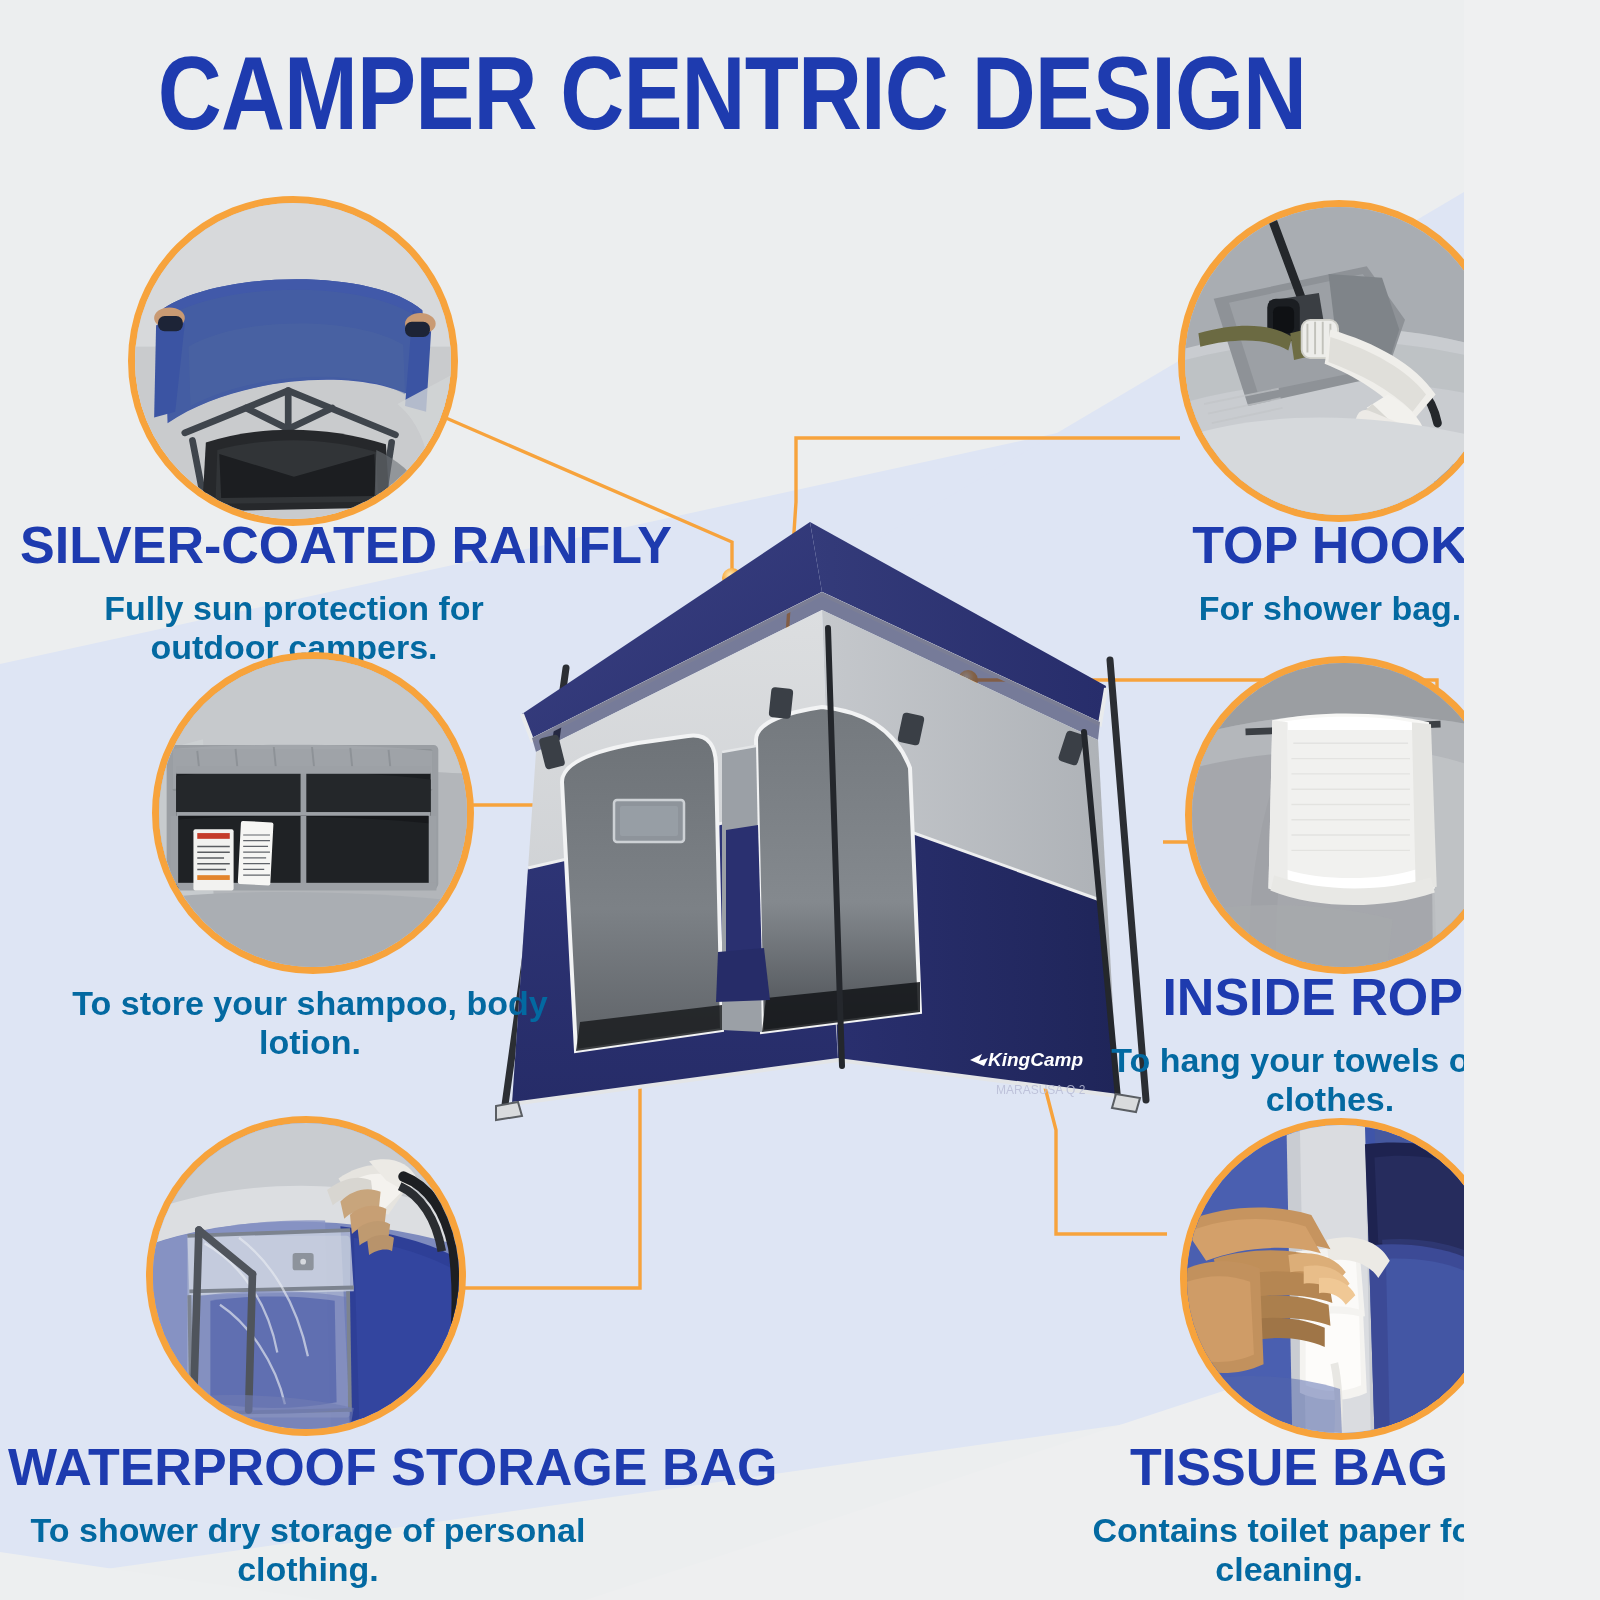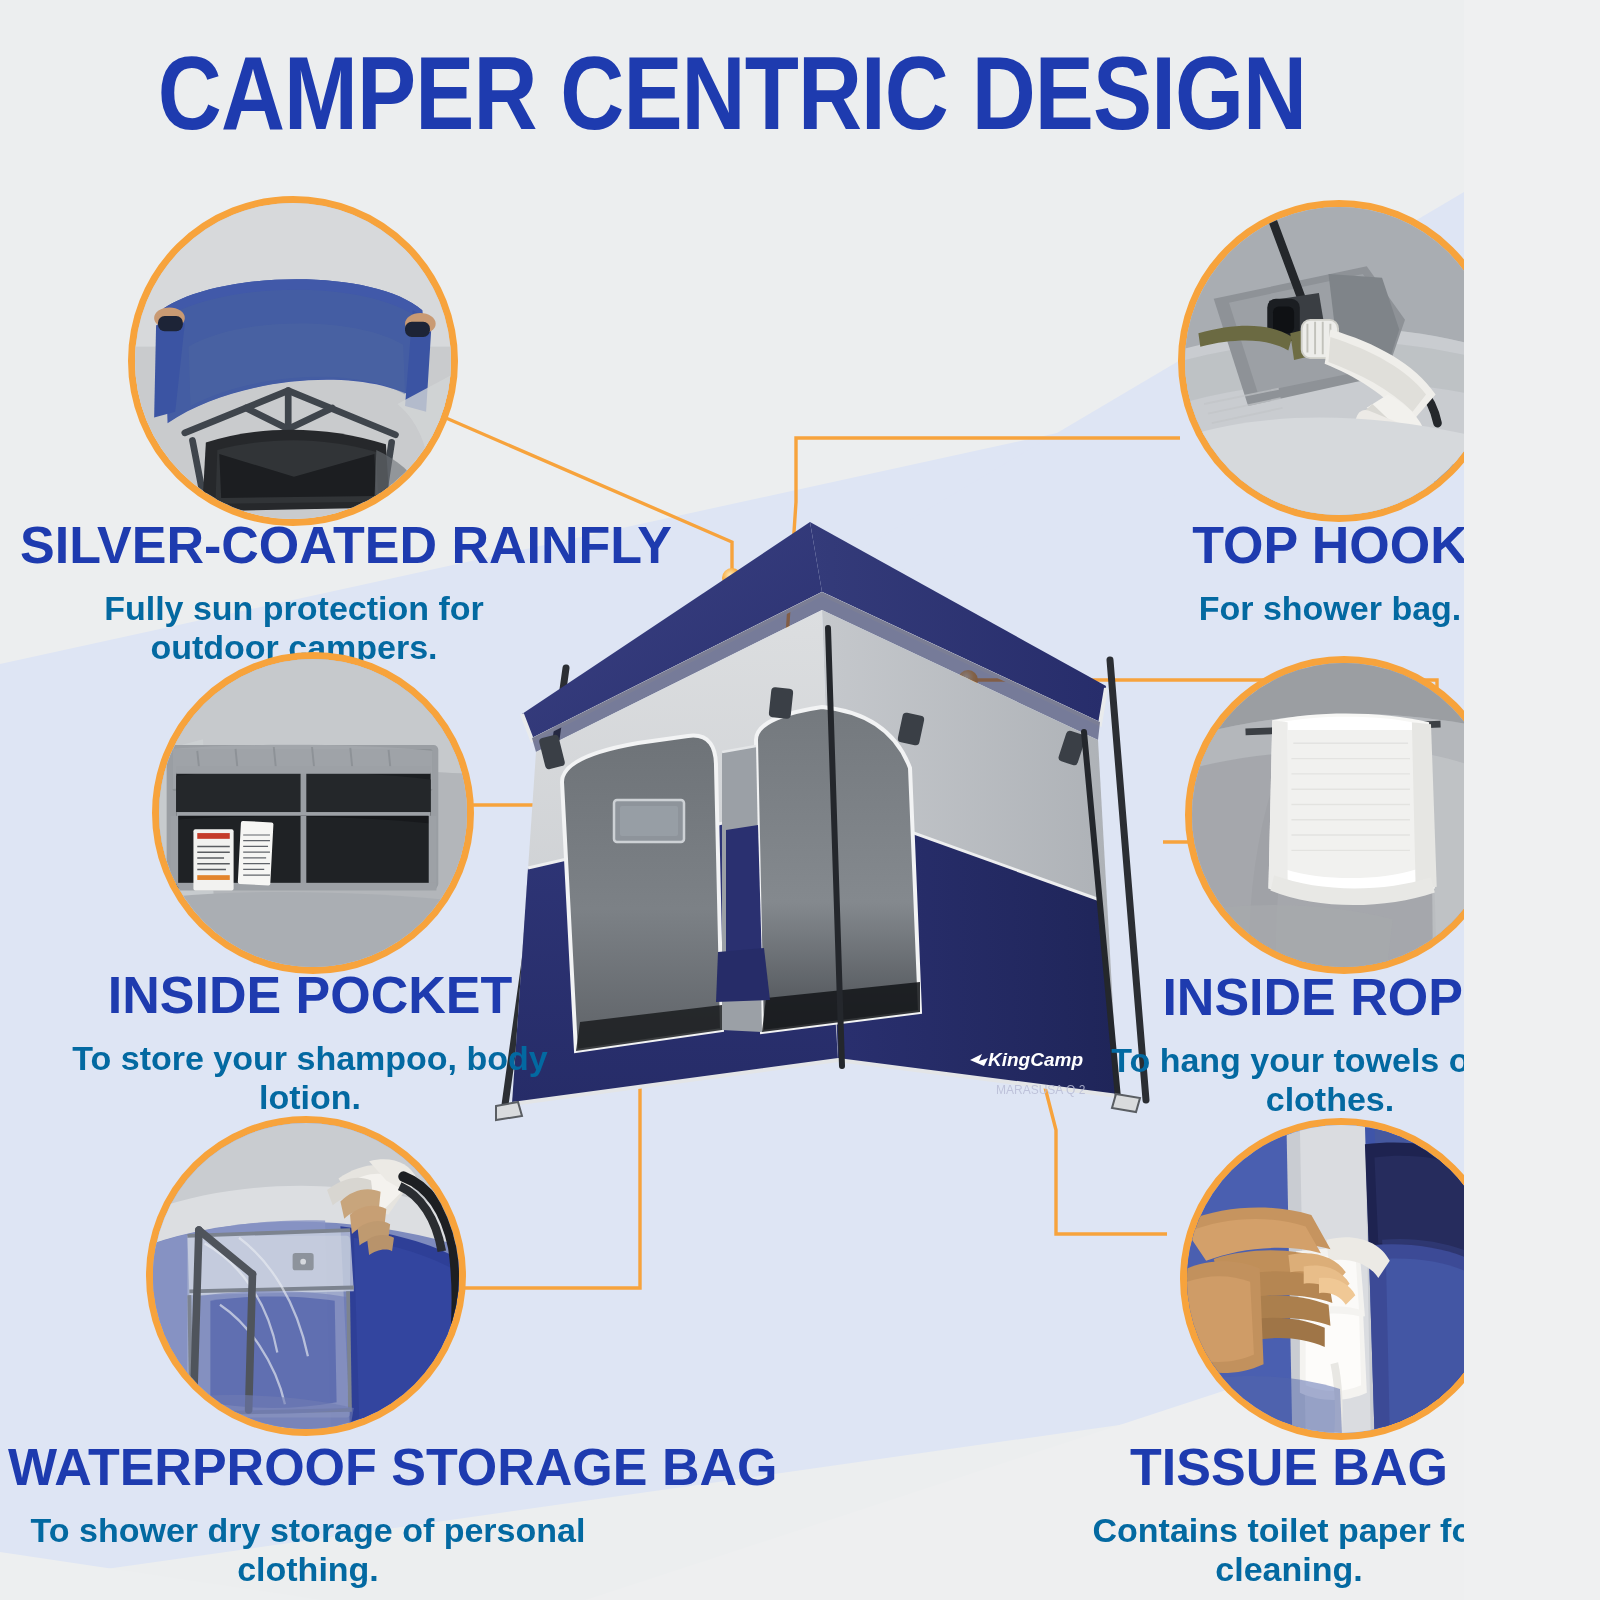--- a/index.html
+++ b/index.html
@@ -360,21 +360,20 @@
         <path d="M88,202 L116,202"></path>
           <path d="M88,208 L112,208"></path>
           <path d="M88,214 L116,214"></path>
         <path d="M88,220 L110,220"></path>
           <path d="M88,226 L116,226"></path>
       </g>
       <path d="M0,250 C80,240 220,242 322,254 L322,322 L0,322 Z" fill="#aaaeb3"></path>
     </svg>
   </div>
   <div class="cap" style="left:30px;top:968px;width:560px;">
-    <h3>INSIDE POCKET</h3>
     <p>To store your shampoo, body lotion.</p>
   </div>
 
   <div class="circle" style="left:1185px;top:656px;width:318px;height:318px;">
     <svg class="cimg" viewBox="0 0 318 318" preserveAspectRatio="xMidYMid slice">
       <rect width="318" height="318" fill="#a9acb0"></rect>
       <path d="M0,0 L318,0 L318,70 C210,46 104,48 0,76 Z" fill="#9b9ea2"></path>
       <path d="M0,76 C104,48 210,46 318,70 L318,318 L0,318 Z" fill="#b4b7bb"></path>
       <path d="M0,110 C80,90 160,88 250,98 L256,318 L0,318 Z" fill="#a2a5a9" opacity=".85"></path>
       <path d="M250,96 C280,102 302,110 318,120 L318,318 L252,318 Z" fill="#c3c6c9" opacity=".7"></path>

